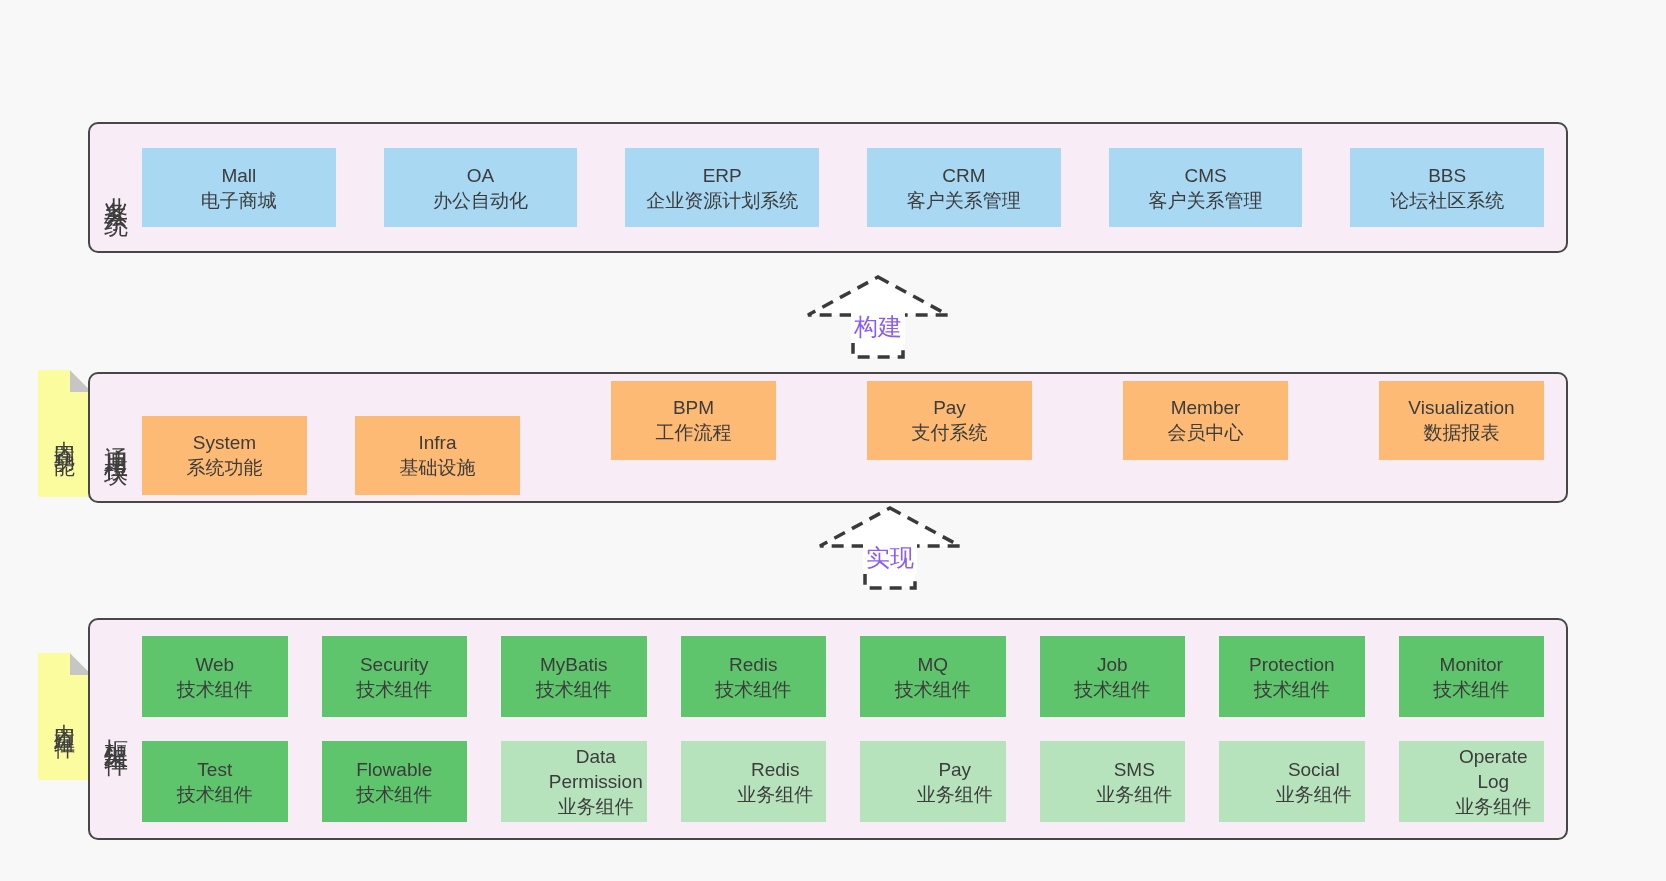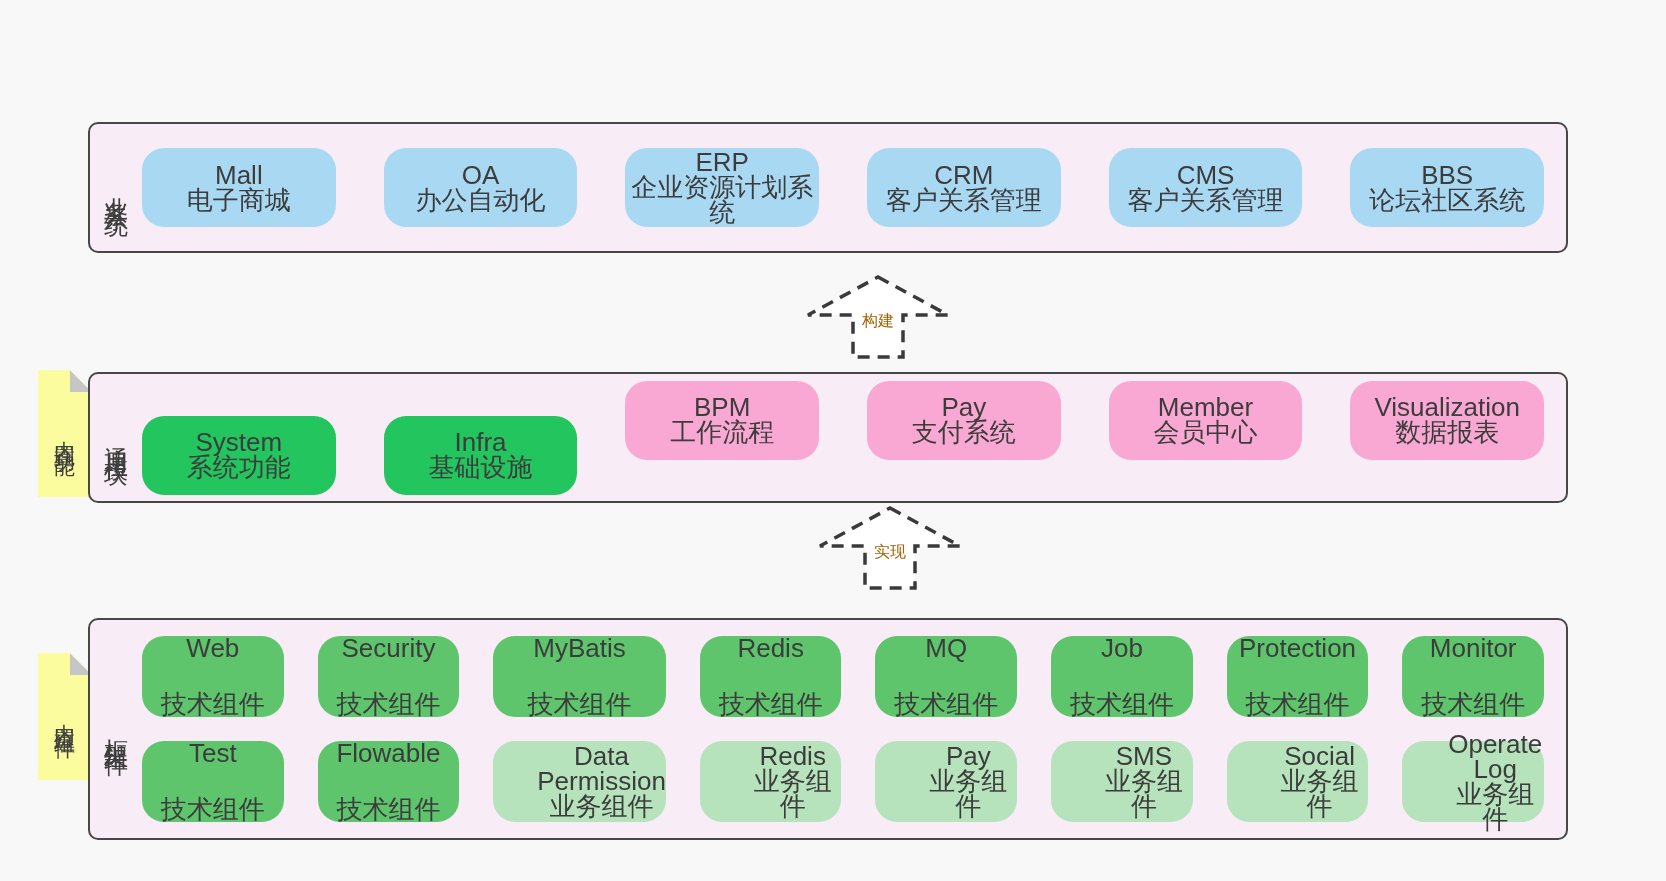--- a/index.html
+++ b/index.html
@@ -18,29 +18,29 @@
   #band-2{top:618px;height:222px;}
   .band-label{
     writing-mode:vertical-rl;text-orientation:upright;
     font-size:24px;letter-spacing:5px;line-height:1;
     color:#3d3d3d;margin-left:14px;flex:0 0 auto;text-align:center;
   }
   .boxes{flex:1;display:flex;gap:48px;margin:0 22px 0 14px;min-width:0;}
   .boxes.grid{display:grid;grid-template-columns:repeat(8,1fr);gap:24px 34px;}
   
   .box{
-    flex:1;height:79px;border-radius:22px;
+    flex:1;height:79px;border-radius:0;
     display:flex;flex-direction:column;align-items:center;justify-content:center;
-    text-align:center;font-size:26px;line-height:25px;color:#3c3c3c;
+    text-align:center;font-size:19px;line-height:25px;color:#3c3c3c;
   }
   .boxes.grid .box{height:81px;flex:none;}
   .v-blue{background:#a9d8f3;}
-  .v-red{background:#22c55e;margin-top:35px;}
-  .v-pink{background:#f9a8d4;}
-  .v-green{background:#5ec56c;justify-content:space-between;}
+  .v-red{background:#fdba74;margin-top:35px;}
+  .v-pink{background:#fdba74;margin-left:43px;}
+  .v-green{background:#5ec56c;}
   .v-green-light{background:#b6e3bb;padding-left:44px;}
   
   .tag{
     position:absolute;left:38px;width:54px;height:127px;background:#fbfc9e;z-index:0;
     display:flex;align-items:center;justify-content:center;
     clip-path:polygon(0 0, calc(100% - 22px) 0, 100% 22px, 100% 100%, 0 100%);
   }
   #tag-1{top:370px;}
   #tag-2{top:653px;}
   .fold{
@@ -51,21 +51,21 @@
     writing-mode:vertical-rl;text-orientation:upright;
     font-size:21px;letter-spacing:5px;line-height:1;color:#3f3f3f;
   }
   
   .arrow{position:absolute;width:144px;height:84px;z-index:2;}
   #arrow-0{left:806px;top:275px;}
   #arrow-1{left:818px;top:506px;}
   .arrow svg{position:absolute;inset:0;width:100%;height:100%;}
   .arrow-label{
     position:absolute;left:50%;top:36px;transform:translateX(-50%);
-    background:#ffffff;padding:0 3px;font-size:16px;color:#a16207;white-space:nowrap;text-align:right;
+    background:#ffffff;padding:0 3px;font-size:24px;color:#8b5cf6;white-space:nowrap;text-align:right;
   }
 </style>
 </head>
 <body>
 
 <div class="canvas">
 
   <div class="tag" id="tag-1">
     <div class="fold"></div>
     <div class="tag-text">内置功能</div>

